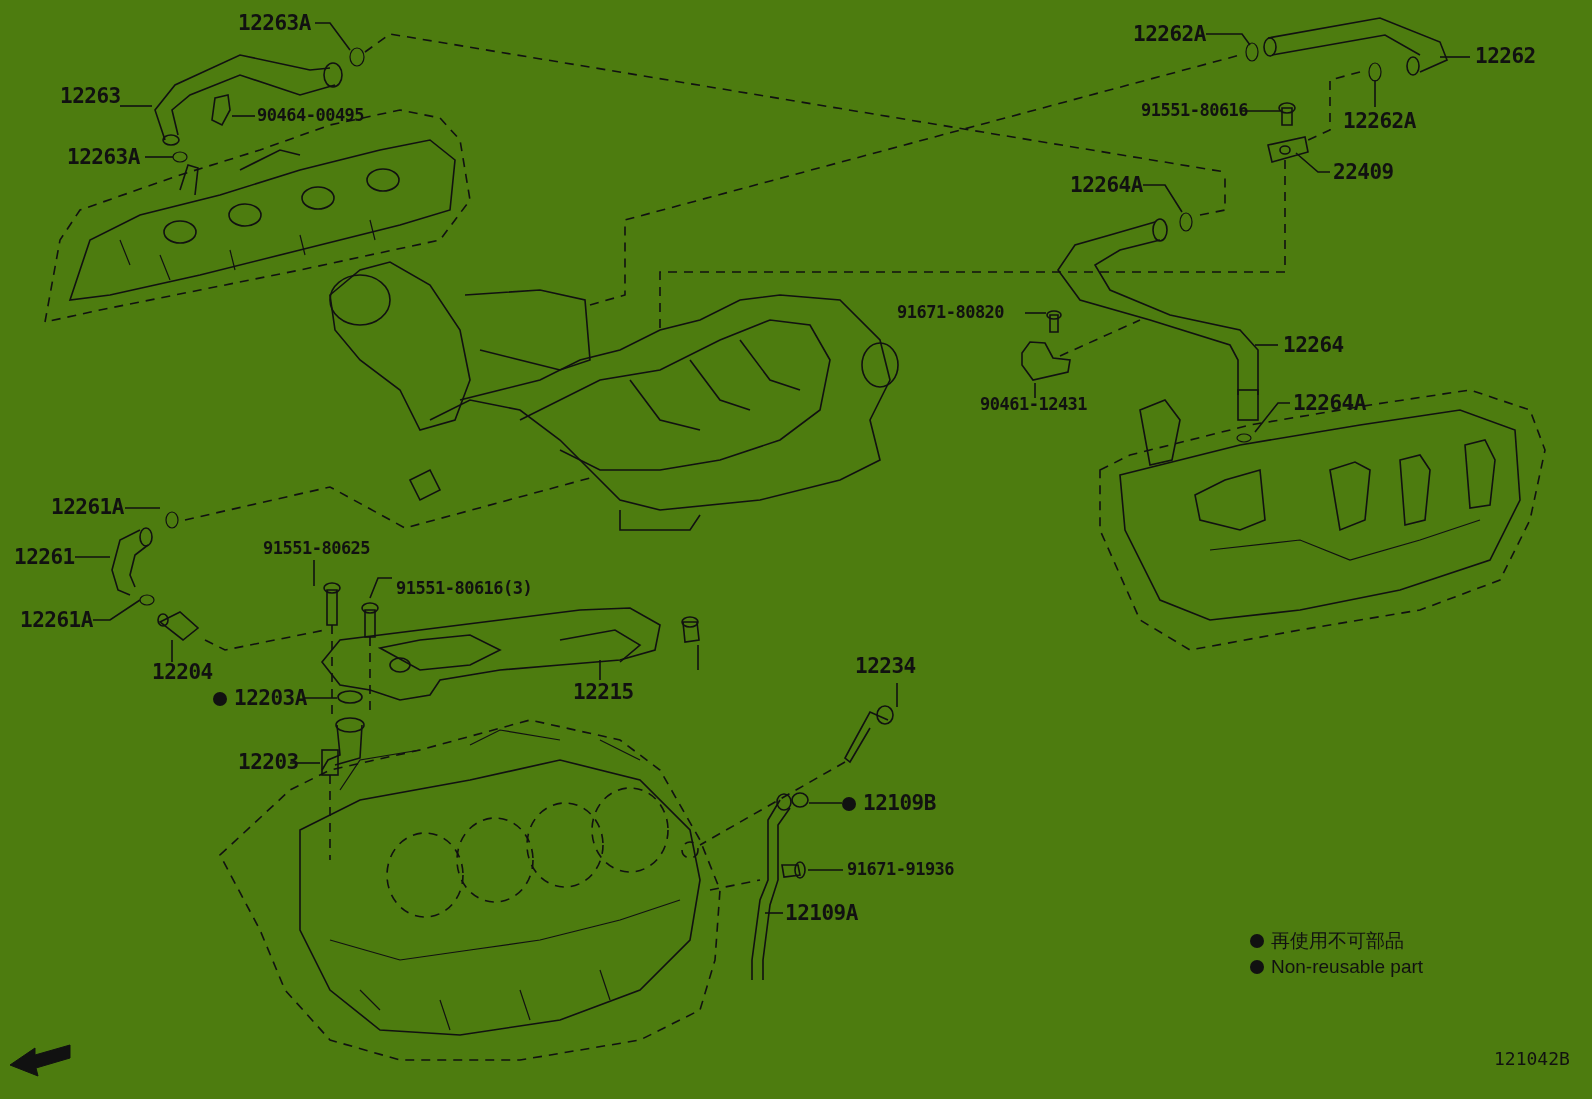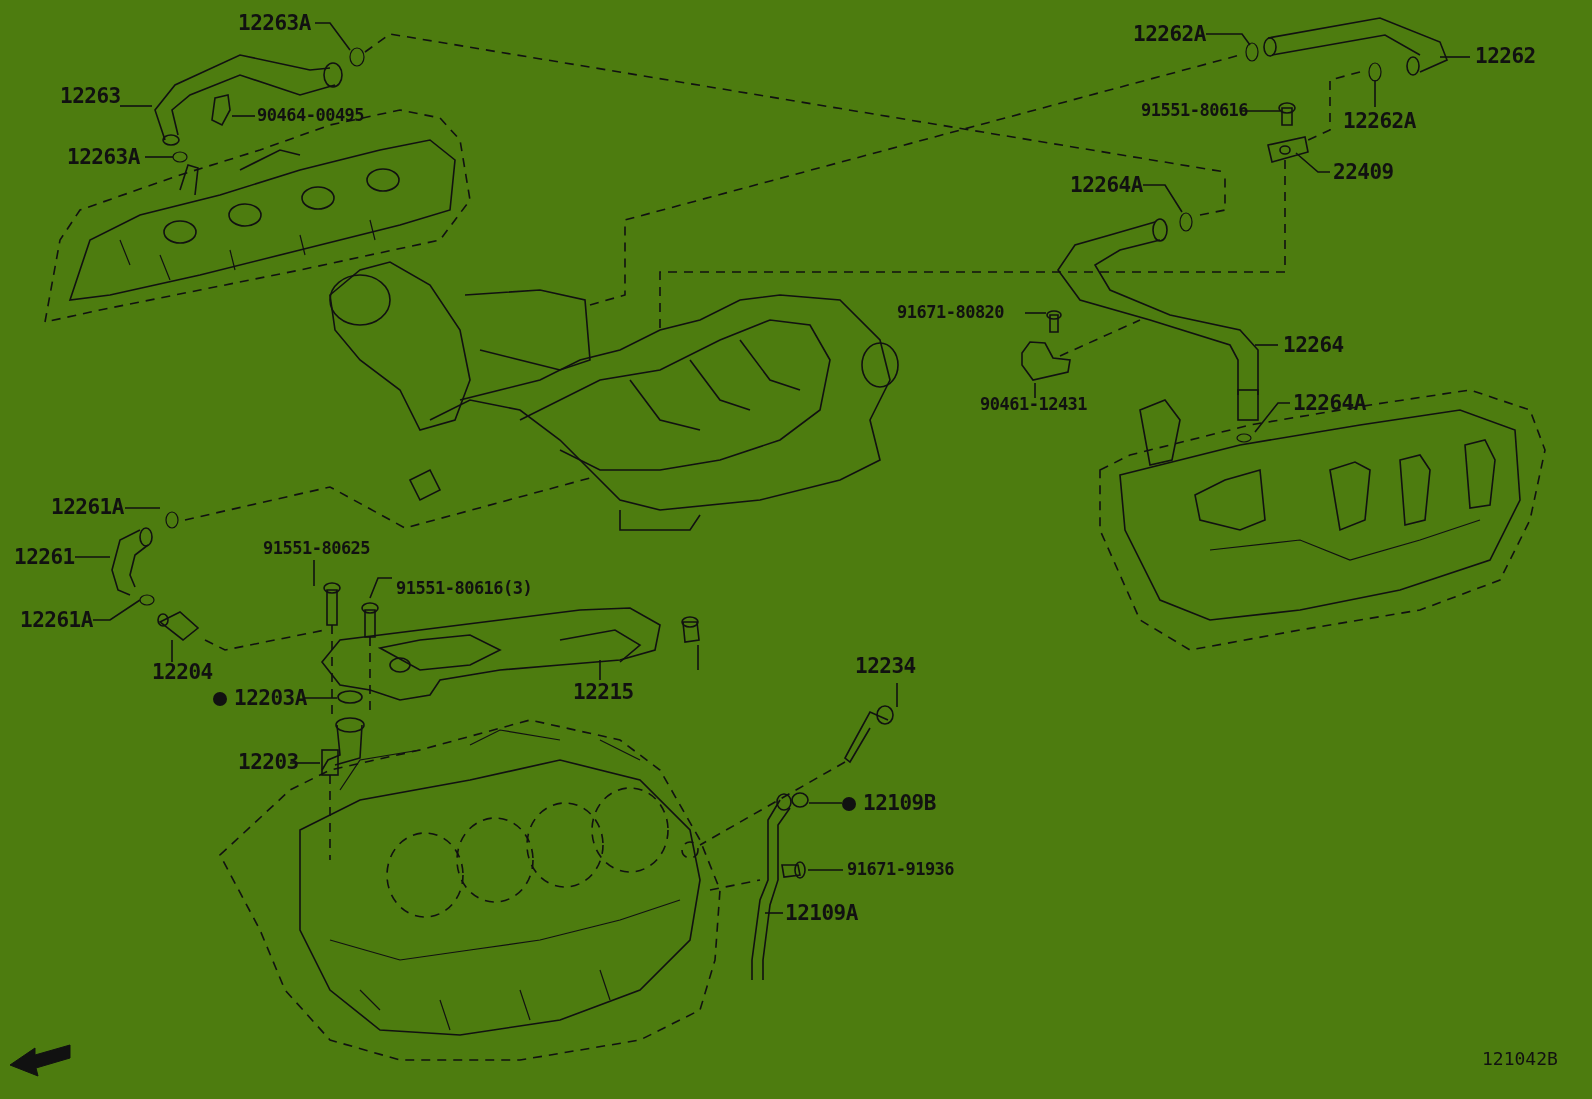--- a/index.html
+++ b/index.html
@@ -4,21 +4,21 @@
 <style>
   html, body { margin:0; padding:0; background:#ffffff; }
   #canvas { position:relative; width:1592px; height:1099px; background:#4d7c0f; overflow:hidden; }
   svg#art { position:absolute; left:0; top:0; }
   .lbl { position:absolute; font-family:"DejaVu Sans Mono","Liberation Mono",monospace; font-weight:bold; font-size:21px; color:#111; white-space:nowrap; line-height:1; letter-spacing:-0.5px; }
   .lbl.small { font-size:17px; }
   .note { position:absolute; font-family:"DejaVu Sans Mono","Liberation Mono",monospace; font-size:17px; color:#111; line-height:22px; white-space:pre; }
   .legend { position:absolute; font-family:"Liberation Sans",sans-serif; font-size:19px; color:#111; line-height:26px; white-space:nowrap; }
   .dot { display:inline-block; width:14px; height:14px; border-radius:50%; background:#111; margin-right:7px; vertical-align:-1px; }
   .front { position:absolute; font-family:"Liberation Sans",sans-serif; font-size:17px; color:#111; line-height:22px; white-space:nowrap; }
-  .figid { position:absolute; font-family:"DejaVu Sans Mono","Liberation Mono",monospace; font-size:18px; color:#111; }
+  .figid { position:absolute; font-family:"DejaVu Sans Mono","Liberation Mono",monospace; font-size:18px; color:#111;margin-left:12px; }
   .ink { stroke:#111; fill:none; stroke-width:1.6; }
   .thin { stroke:#111; fill:none; stroke-width:1.2; }
   .dash { stroke:#111; fill:none; stroke-width:1.6; stroke-dasharray:9 7; }
   .lead { stroke:#111; fill:none; stroke-width:1.6; }
 </style>
 </head>
 <body>
 
 <div id="canvas">
 
@@ -235,17 +235,21 @@
 <div class="lbl" style="left:573px;top:682px;">12215</div>
 
 <div class="lbl" style="left:213px;top:688px;"><span class="dot"></span><span>12203A</span></div>
 <div class="lbl" style="left:226px;top:752px;margin-left:12px;">12203</div>
 
 <div class="lbl" style="left:855px;top:656px;">12234</div>
 <div class="lbl" style="left:842px;top:793px;"><span class="dot"></span><span>12109B</span></div>
 <div class="lbl small" style="left:847px;top:861px;">91671-91936</div>
 <div class="lbl" style="left:785px;top:903px;">12109A</div>
 
+<div class="legend" style="left:1250px;top:928px;">
+  <div><span class="dot"></span><span>再使用不可部品</span></div>
+  <div><span class="dot"></span><span>Non-reusable part</span></div>
+</div>
 
 
 <div class="figid" style="left:1482px;top:1048px;">121042B</div>
 
 </div>
 
 </body></html>

